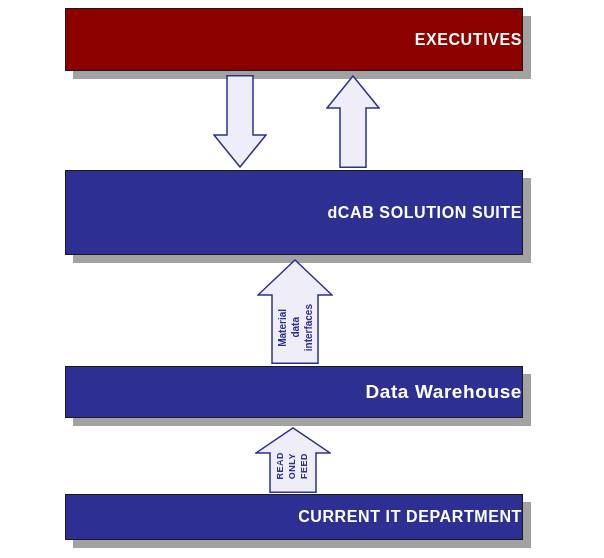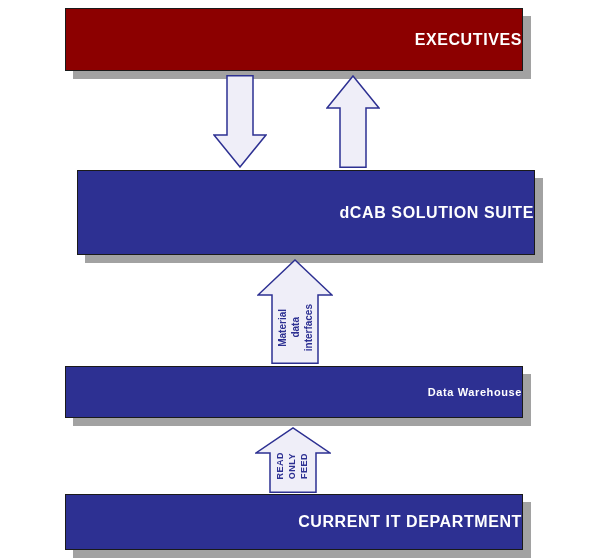--- a/index.html
+++ b/index.html
@@ -27,23 +27,23 @@
     border:1px solid var(--box-border);
     box-shadow:8px 8px 0 var(--shadow);
     display:flex;align-items:center;justify-content:flex-end;
     color:var(--box-text);
     font-weight:bold;
     letter-spacing:0.6px;
     box-sizing:border-box;
     text-align:center;
   }
   .box.exec{top:8px;height:63px;background:var(--executives-fill);font-size:16px;}
-  .box.dcab{top:170px;height:85px;background:var(--box-fill);font-size:16px;margin-left:12px;}
-  .box.warehouse{top:366px;height:52px;background:var(--box-fill);font-size:11px;}
-  .box.it{top:494px;height:56px;background:var(--box-fill);font-size:16px;}
+  .box.dcab{top:170px;height:85px;background:var(--box-fill);font-size:16px;}
+  .box.warehouse{top:366px;height:52px;background:var(--box-fill);font-size:19px;}
+  .box.it{top:494px;height:46px;background:var(--box-fill);font-size:16px;}
 
   .arrow{position:absolute;}
   .arrow svg{display:block;width:100%;height:100%;}
   .arrow-down-exec{left:213px;top:75px;width:54px;height:93px;}
   .arrow-up-exec{left:326px;top:75px;width:54px;height:93px;}
   .arrow-material{left:257px;top:259px;width:76px;height:105px;}
   .arrow-read{left:255px;top:427px;width:76px;height:66px;}
 
   .arrow-label{
     position:absolute;

